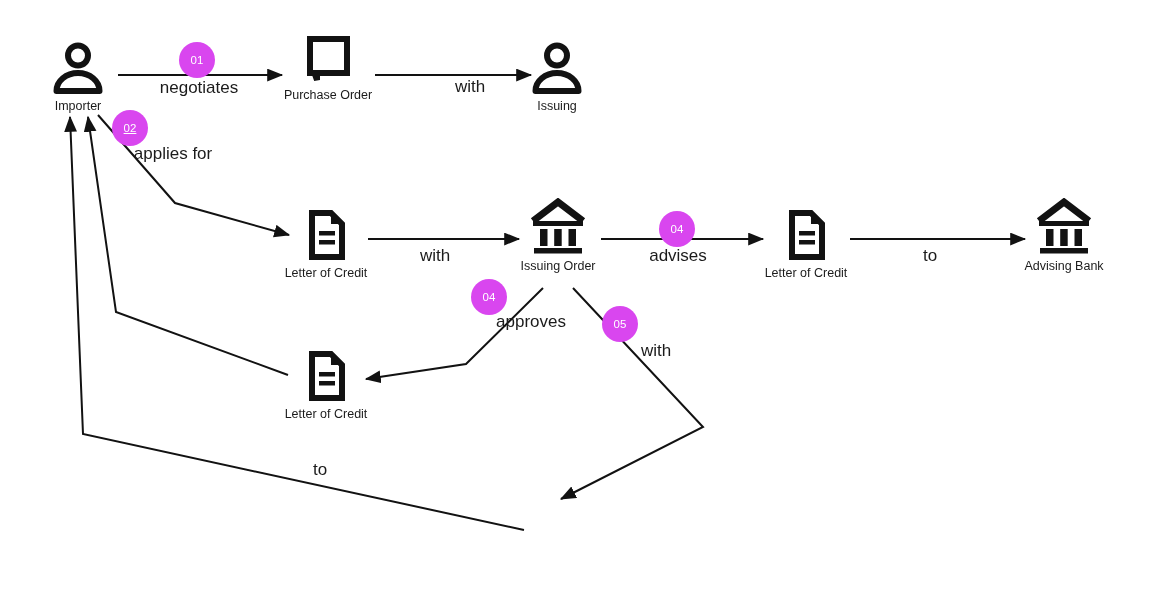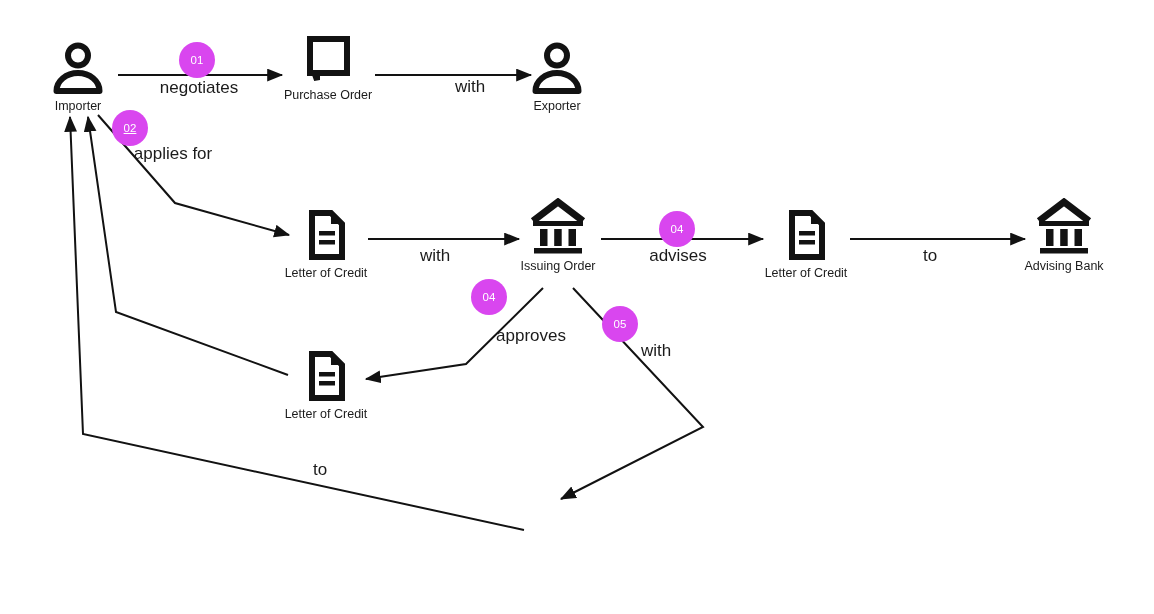--- a/index.html
+++ b/index.html
@@ -110,21 +110,21 @@
     <div class="node-label">Purchase Order</div>
   </div>
 
   <div class="node" style="left:557px; top:40px;">
     <div class="glyph">
       <svg width="50" height="52" viewBox="0 0 50 52" xmlns="http://www.w3.org/2000/svg">
         <circle cx="25" cy="13.5" r="10" fill="none" stroke="#121212" stroke-width="6"></circle>
         <path d="M3.5,49 A21.5,18 0 0 1 46.5,49 Z" fill="none" stroke="#121212" stroke-width="6" stroke-linejoin="round"></path>
       </svg>
     </div>
-    <div class="node-label">Exporter</div>
+    <div class="node-label">Issuing</div>
   </div>
 
   <div class="node" style="left:326px; top:207px;">
     <div class="glyph">
       <svg width="44" height="52" viewBox="0 0 44 52" xmlns="http://www.w3.org/2000/svg">
         <path d="M8,4 L27,4 L38,15 L38,48 L8,48 Z" fill="#ffffff" stroke="#121212" stroke-width="6" stroke-linejoin="miter"></path>
         <path d="M27,4 L38,15 L27,15 Z" fill="#121212"></path>
         <rect x="15" y="22" width="16" height="4.5" fill="#121212"></rect>
         <rect x="15" y="31" width="16" height="4.5" fill="#121212"></rect>
       </svg>
@@ -184,21 +184,21 @@
     <div class="node-label">Letter of Credit</div>
   </div>
 
 
   <div class="edge-label" style="left:199px; top:88px;">negotiates</div>
   <div class="edge-label" style="left:470px; top:87px;">with</div>
   <div class="edge-label" style="left:173px; top:154px;">applies for</div>
   <div class="edge-label" style="left:435px; top:256px;">with</div>
   <div class="edge-label" style="left:678px; top:256px;">advises</div>
   <div class="edge-label" style="left:930px; top:256px;">to</div>
-  <div class="edge-label" style="left:531px; top:322px;margin-top:14px;">approves</div>
+  <div class="edge-label" style="left:531px; top:322px;">approves</div>
   <div class="edge-label" style="left:656px; top:351px;">with</div>
   <div class="edge-label" style="left:320px; top:470px;">to</div>
 
   <div class="badge" style="left:197px; top:60px;">01</div>
   <div class="badge" style="left:130px; top:128px;text-decoration:underline;">02</div>
   <div class="badge" style="left:489px; top:297px;">04</div>
   <div class="badge" style="left:677px; top:229px;">04</div>
   <div class="badge" style="left:620px; top:324px;">05</div>
 
 </div>

